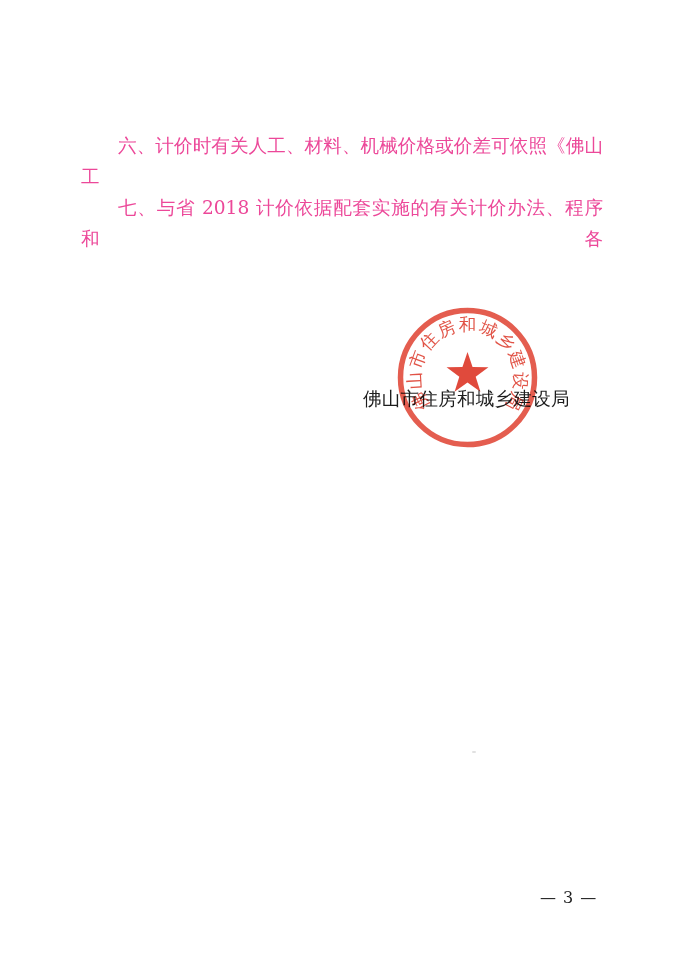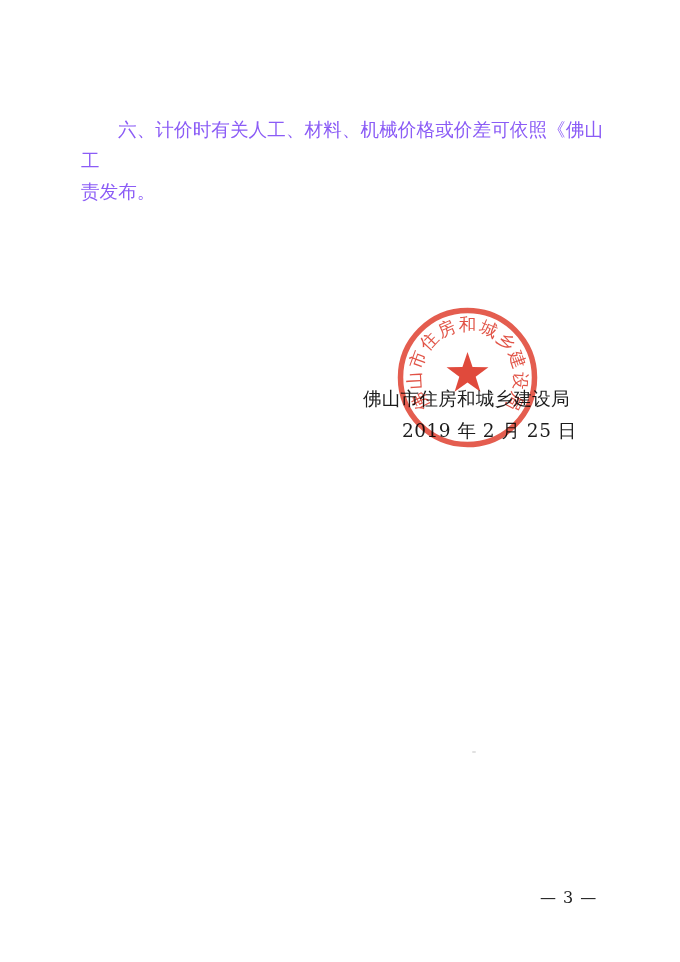--- a/index.html
+++ b/index.html
@@ -12,25 +12,25 @@
     width: 680px;
     height: 962px;
     background: #ffffff;
     overflow: hidden;
     font-family: "DejaVu Serif", "Liberation Serif", serif;
     color: #212121;
   }
   .body-text {
     position: absolute;
     left: 81px;
-    top: 114px;
+    top: 130px;
     width: 522px;
     font-size: 18.6px;
     line-height: 31px;
-    color: #8b5cf6;
+    color: #ec4899;
     text-justify: inter-ideograph;
   }
   .body-line {
     text-align: justify;
     text-align-last: justify;
     white-space: nowrap;
     white-space: normal;
   }
   .body-line.indent {
     text-indent: 37px;
@@ -85,26 +85,25 @@
     border-radius: 1px;
   }
 </style>
 </head>
 <body>
 
 <div class="page">
 
   <div class="body-text">
     <div class="body-line indent">六、计价时有关人工、材料、机械价格或价差可依照《佛山工</div>
-    <div class="body-line para-end">责发布。</div>
+    <div class="body-line indent">七、与省 2018 计价依据配套实施的有关计价办法、程序和各</div>
   </div>
 
   <div class="signature-agency">佛山市住房和城乡建设局</div>
 
-  <div class="signature-date">2019 年 2 月 25 日</div>
 
   <svg class="seal" viewBox="-75.5 -75.5 151 151" xmlns="http://www.w3.org/2000/svg">
     <defs>
       <path id="seal-arc-path" d="M -37.3,28.6 A 47,47 0 1 1 37.3,28.6" fill="none"></path>
     </defs>
     <circle cx="0" cy="0" r="67" fill="none" stroke="#df4130" stroke-width="5.5" stroke-opacity="0.93"></circle>
     <polygon transform="translate(0,-3.5)" points="0,-22 5.06,-6.96 20.92,-6.8 8.18,2.66 12.93,17.8 0,8.6 -12.93,17.8 -8.18,2.66 -20.92,-6.8 -5.06,-6.96" fill="#dc2f20" fill-opacity="0.95"></polygon>
     <text font-size="17.5" fill="#dc3526" fill-opacity="0.93" font-family="DejaVu Serif, Liberation Serif, serif" letter-spacing="0">
       <textPath href="#seal-arc-path" startOffset="0" textLength="209" lengthAdjust="spacing">佛山市住房和城乡建设局</textPath>
     </text>

